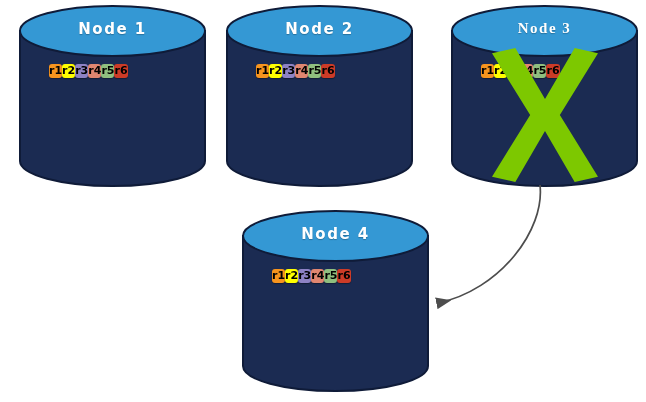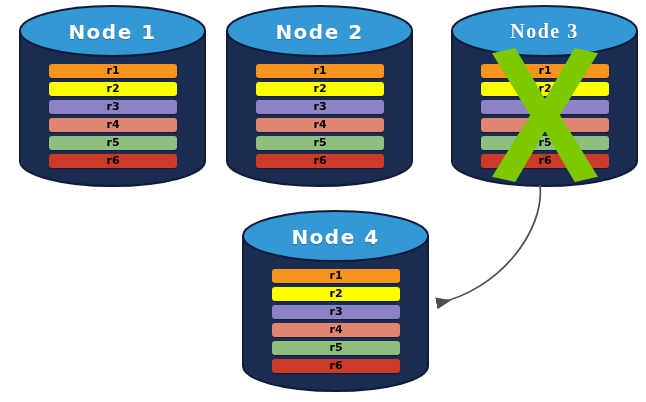--- a/index.html
+++ b/index.html
@@ -24,29 +24,28 @@
     top: 0;
     overflow: visible;
   }
   .node-title {
     position: absolute;
     left: 0;
     width: 100%;
     text-align: center;
     color: #ffffff;
     font-weight: bold;
-    font-size: 20px;
+    font-size: 15px;
     letter-spacing: 1.5px;
     text-shadow: 0 1px 1px rgba(0,0,0,0.25);
     pointer-events: none;
   }
   .rows {
     position: absolute;
     display: flex;
-    flex-direction: column;
   }
   .row {
     height: 14px;
     border-radius: 3px;
     margin-bottom: 4px;
     color: #000000;
     font-size: 11px;
     font-weight: bold;
     line-height: 14px;
     text-align: center;

